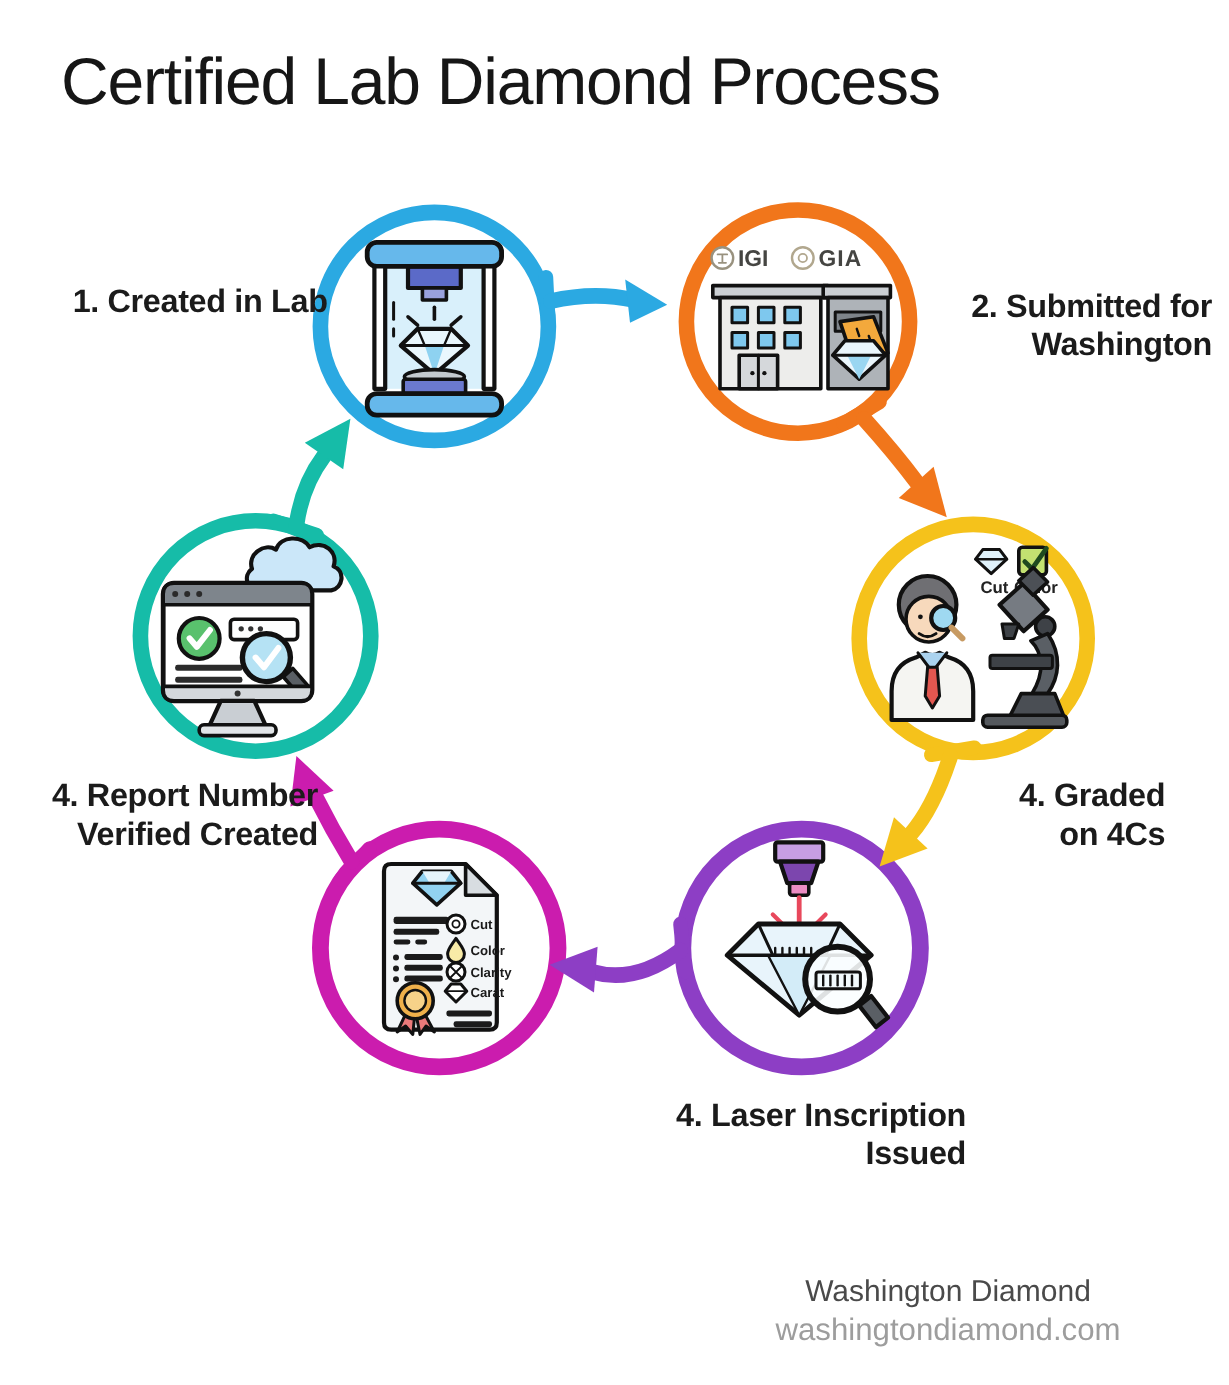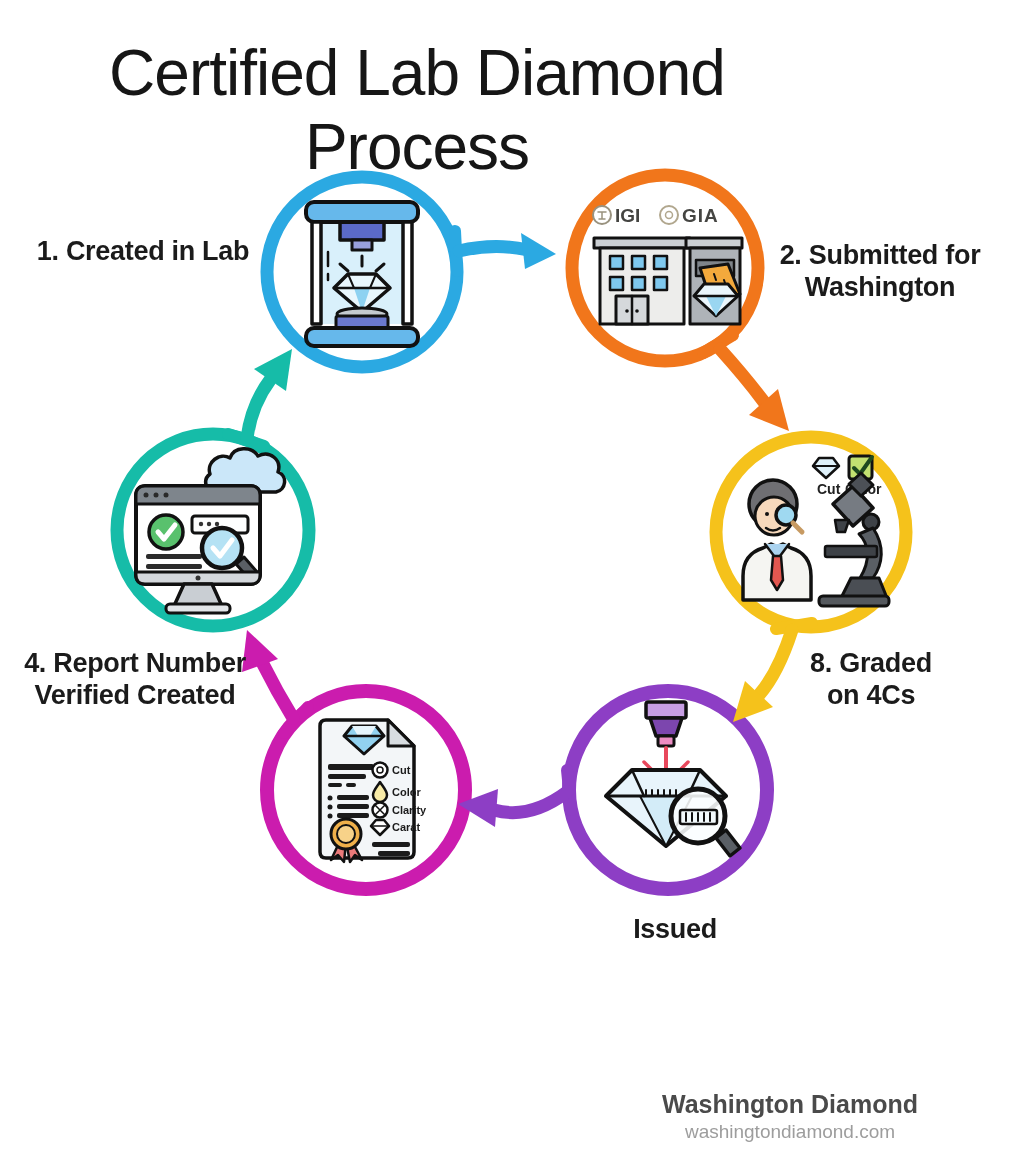--- a/index.html
+++ b/index.html
@@ -1,32 +1,32 @@
 <!DOCTYPE html>
 <html><head>
 <meta charset="utf-8">
 <style>
   html,body{margin:0;padding:0;background:#fff;}
   body{font-family:"Liberation Sans",sans-serif;}
   .canvas{position:relative;width:1024px;height:1154px;background:#ffffff;overflow:hidden;}
   .diagram-svg{position:absolute;left:0;top:0;}
   .title{position:absolute;left:0;top:36px;width:834px;text-align:center;
-         font-size:64px;font-weight:400;color:#161616;letter-spacing:-1px;}
+         font-size:55px;font-weight:400;color:#161616;letter-spacing:-1px;}
   .step-label{position:absolute;text-align:center;font-size:27px;line-height:1.18;
               font-weight:700;color:#1b1b1b;letter-spacing:-0.3px;}
-  .step-label div{white-space:nowrap;}
+  .step-label div{white-space:nowrap;text-align:right;}
   .lbl-1{left:13px;top:236px;width:260px;}
   .lbl-2{left:750px;top:240px;width:260px;}
   .lbl-3{left:771px;top:648px;width:200px;}
   .lbl-4{left:545px;top:914px;width:260px;}
   .lbl-5{left:233px;top:914px;width:260px;}
   .lbl-6{left:5px;top:648px;width:260px;}
   .footer{position:absolute;left:630px;top:1062px;width:320px;text-align:center;}
-  .footer .brand{font-size:25px;font-weight:700;color:#4a4a4a;margin-top:28px;}
-  .footer .site{font-size:19px;font-weight:400;color:#9d9d9d;margin-top:2px;}
+  .footer .brand{font-size:25px;font-weight:400;color:#4a4a4a;}
+  .footer .site{font-size:26px;font-weight:400;color:#9d9d9d;margin-top:2px;}
   svg text{font-family:"Liberation Sans",sans-serif;}
 </style>
 </head>
 <body>
 
 <div class="canvas">
 
   <div class="title">Certified Lab Diamond Process</div>
 
   <svg class="diagram-svg" width="1024" height="1154" viewBox="0 0 1024 1154">
@@ -269,24 +269,25 @@
   </svg>
 
   <div class="step-label lbl-1">
     <div>1. Created in Lab</div>
   </div>
   <div class="step-label lbl-2">
     <div>2. Submitted for</div>
     <div>Washington</div>
   </div>
   <div class="step-label lbl-3">
-    <div>8. Graded</div>
+    <div>4. Graded</div>
     <div>on 4Cs</div>
   </div>
   <div class="step-label lbl-4">
+    <div>4. Laser Inscription</div>
     <div>Issued</div>
   </div>
   <div class="step-label lbl-6">
     <div>4. Report Number</div>
     <div>Verified Created</div>
   </div>
 
   <div class="footer">
     <div class="brand">Washington Diamond</div>
     <div class="site">washingtondiamond.com</div>

